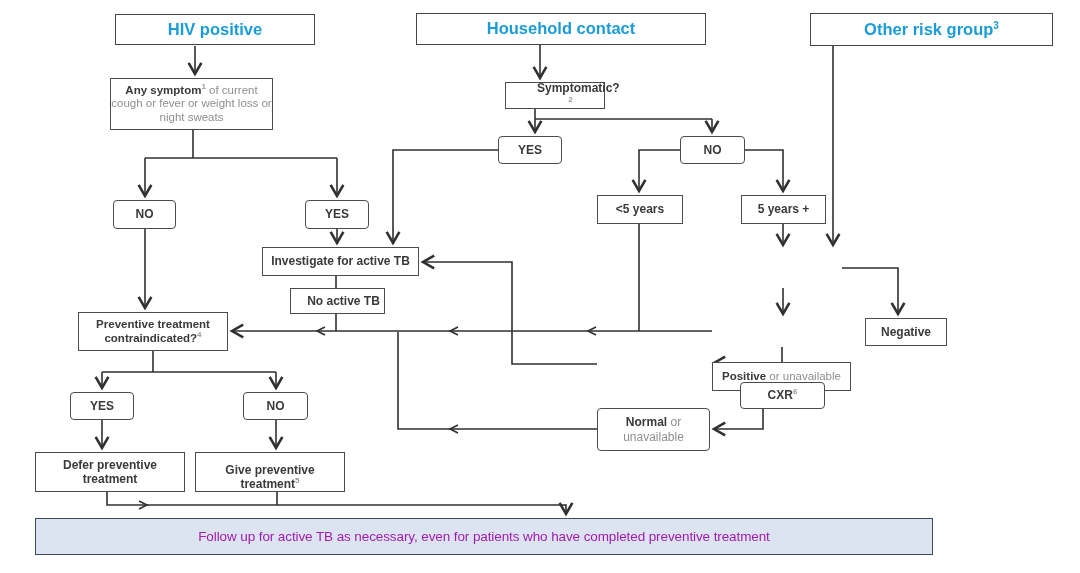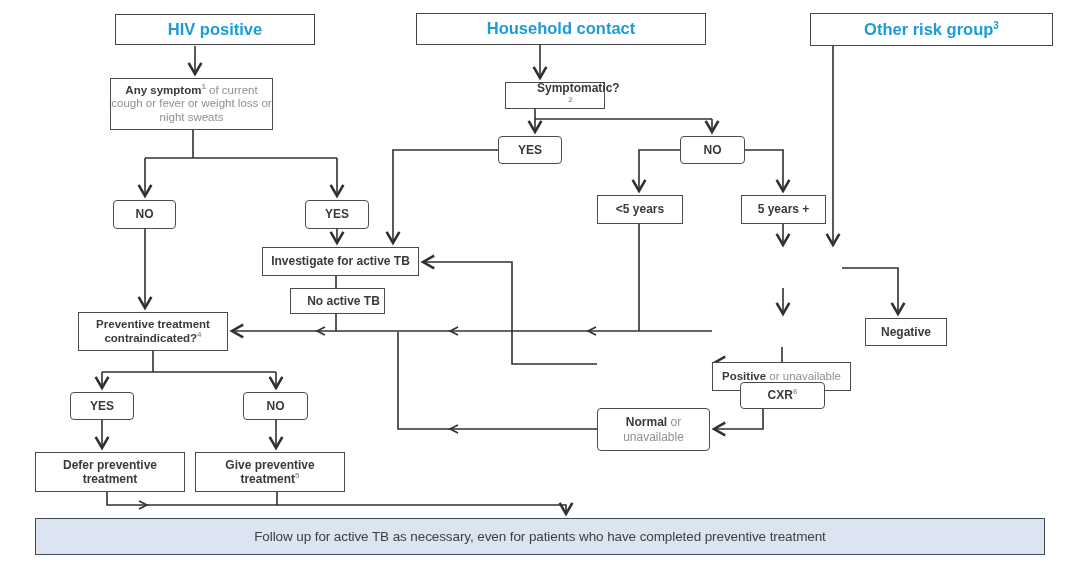--- a/index.html
+++ b/index.html
@@ -45,25 +45,25 @@
   #abnormal{left:597px;top:345px;width:113px;height:38px;}
   #normal{left:597px;top:408px;width:113px;height:43px;font-size:12px;}
   #hiv-no{left:113px;top:200px;width:63px;height:29px;}
   #hiv-yes{left:305px;top:200px;width:64px;height:29px;}
   #investigate{left:262px;top:247px;width:157px;height:29px;}
   #no-active{left:290px;top:288px;width:95px;height:26px;padding-left:12px;}
   #contraindicated{left:78px;top:312px;width:150px;height:39px;font-size:11.5px;}
   #ci-yes{left:70px;top:392px;width:64px;height:28px;}
   #ci-no{left:243px;top:392px;width:65px;height:28px;}
   #defer{left:35px;top:452px;width:150px;height:40px;}
-  #give{left:195px;top:452px;width:150px;height:40px;}
+  #give{left:195px;top:452px;width:150px;height:40px;justify-content:flex-end;}
   #followup{
-    left:35px;top:518px;width:1010px;height:37px;
+    left:35px;top:518px;width:898px;height:37px;
     background:var(--footer-fill,#dce4f1);border:1.6px solid #3f4a57;
-    font-weight:normal;font-size:13.5px;color:#404040;letter-spacing:-0.1px;
+    font-weight:normal;font-size:13.5px;color:#a21caf;letter-spacing:-0.1px;
   }
 </style>
 </head>
 <body>
 
 <div id="page">
 
   <svg id="connectors" viewBox="0 0 1080 573" xmlns="http://www.w3.org/2000/svg">
     <defs>
       <marker id="arr" viewBox="0 0 10 10" refX="8" refY="5" markerWidth="10" markerHeight="10" orient="auto-start-reverse">

